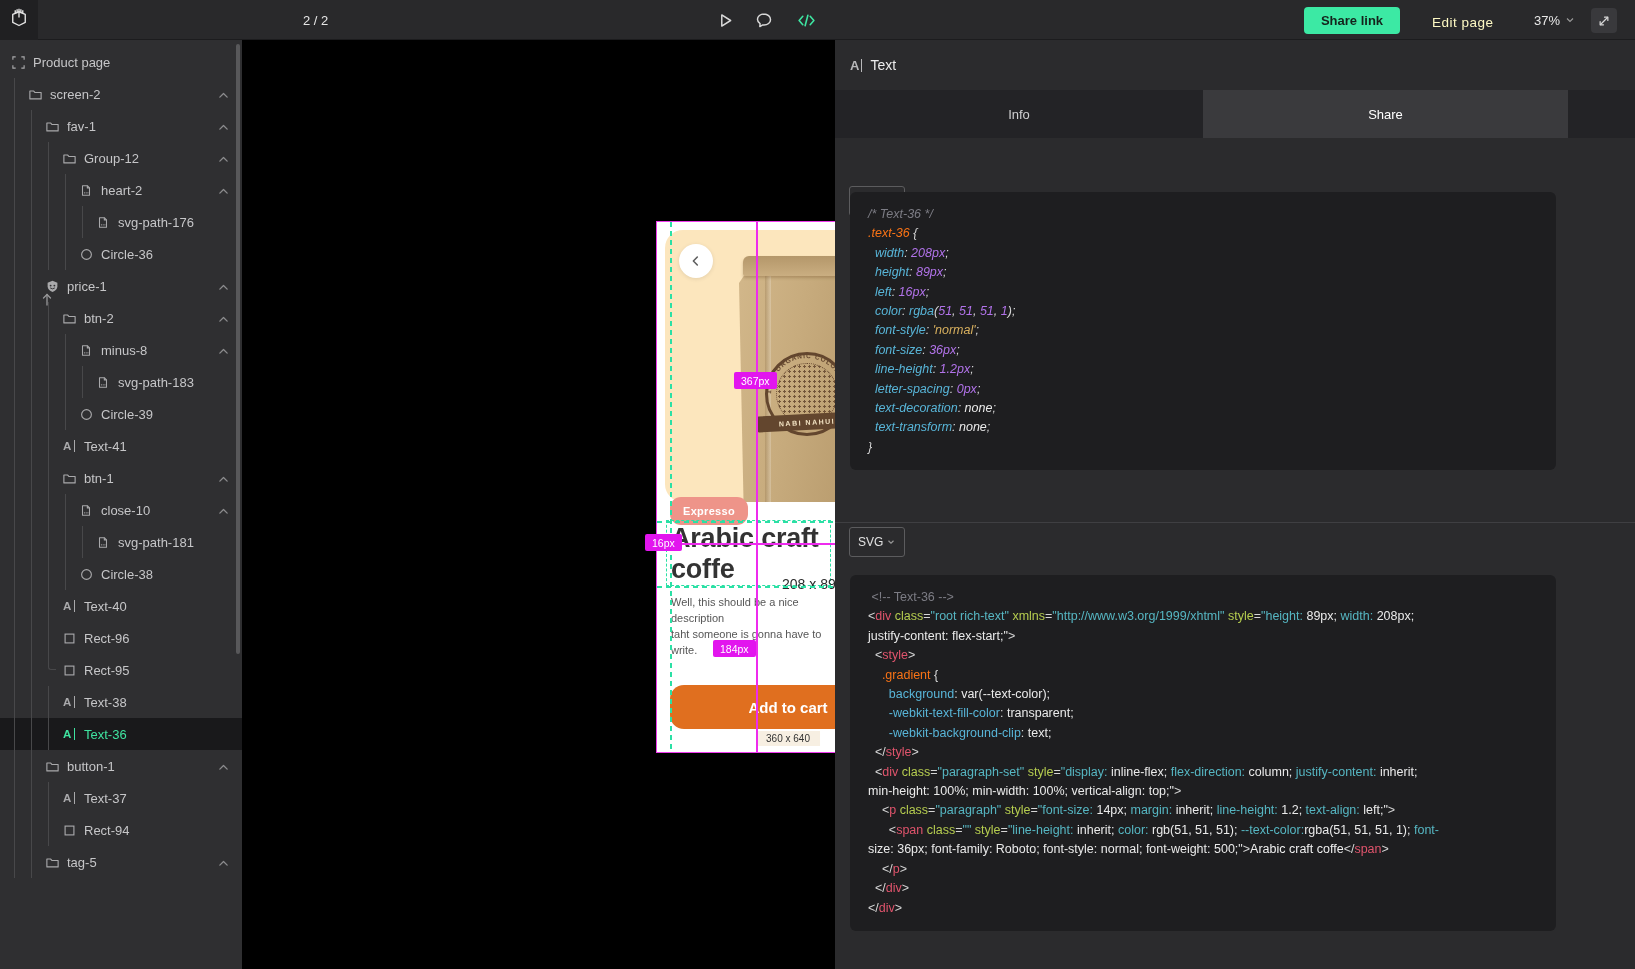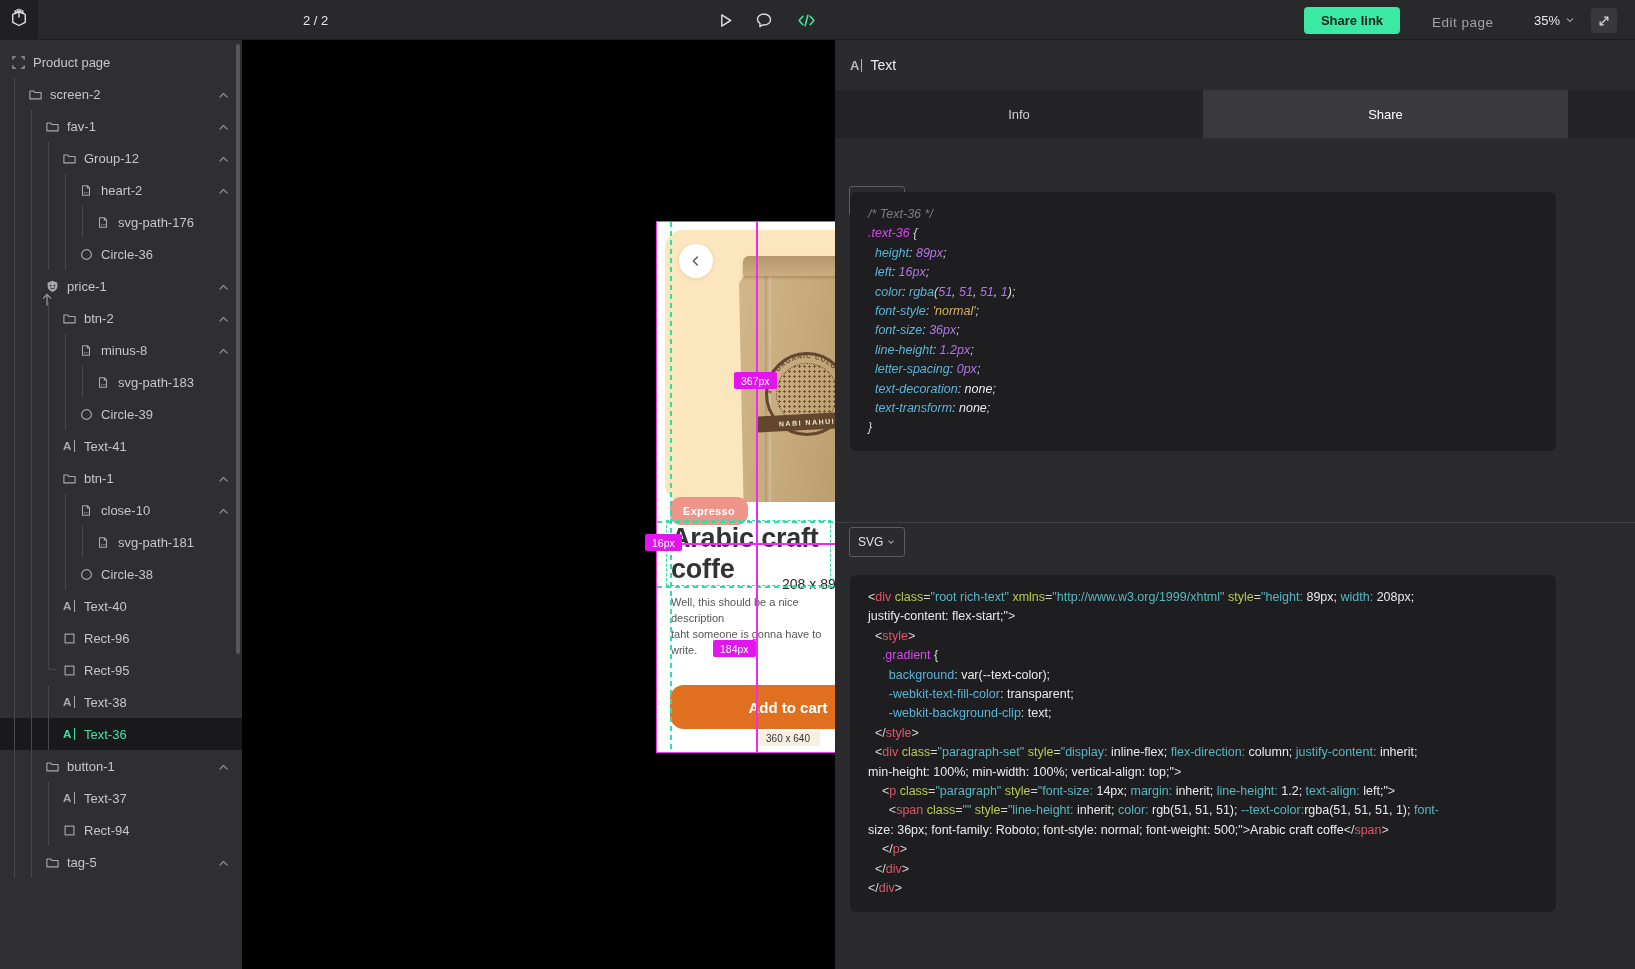--- a/index.html
+++ b/index.html
@@ -9,21 +9,21 @@
 
   
   .topbar { position:absolute; left:0; top:0; width:1635px; height:40px; background:#29292b; border-bottom:1px solid #1c1c1e; z-index:50; }
   .logo-tile { position:absolute; left:0; top:0; width:38px; height:40px; background:#202022; display:flex; align-items:center; justify-content:center; }
   .crumb { position:absolute; left:56px; top:0; height:40px; display:flex; align-items:center; font-size:13px; color:#b3b3b5; }
   .crumb .cur { color:#f0f0f0; margin-left:4px; }
   .crumb svg { margin-left:5px; }
   .pagecount { position:absolute; left:303px; top:0; height:40px; display:flex; align-items:center; font-size:13px; color:#e6e6e6; }
   .tb-icon { position:absolute; top:7px; width:26px; height:26px; display:flex; align-items:center; justify-content:center; cursor:pointer; }
   .share-btn { position:absolute; left:1304px; top:7px; width:96px; height:27px; background:#3ce9a4; color:#15231c; font-size:13px; font-weight:bold; border:none; border-radius:4px; display:flex; align-items:center; justify-content:center; cursor:pointer; }
-  .edit-link { position:absolute; left:1432px; top:0; height:44px; display:flex; align-items:center; font-size:13.5px; color:#a3a3a3; letter-spacing:.5px; cursor:pointer; }
+  .edit-link { position:absolute; left:1432px; top:0; height:44px; display:flex; align-items:center; font-size:13.5px; color:#fef9c3; letter-spacing:.5px; cursor:pointer; }
   .zoom-ctl { position:absolute; left:1534px; top:0; height:40px; display:flex; align-items:center; gap:4px; font-size:13px; color:#e8e8e8; cursor:pointer; }
   .fs-btn { position:absolute; left:1591px; top:8px; width:26px; height:25px; background:#39393c; border-radius:4px; display:flex; align-items:center; justify-content:center; cursor:pointer; }
 
   
   .sidebar { position:absolute; left:0; top:40px; width:242px; bottom:0; background:#2f2f31; z-index:40; overflow:hidden; }
   .tree { position:absolute; left:0; top:6px; right:0; }
   .trow { position:relative; height:32px; display:flex; align-items:center; cursor:pointer; }
   .trow.sel { background:#19191b; }
   .trow.sel .tlabel { color:#3fe3a0; }
   .trow.sel .ticn { color:#3fe3a0; }
@@ -81,21 +81,21 @@
   .insp-head .aicon .bar { display:inline-block; width:1px; height:13px; background:currentColor; margin-left:2px; vertical-align:-2px; }
   .insp-title { font-size:14px; color:#ececec; }
   .tabs { position:absolute; left:0; top:50px; width:100%; height:48px; background:#232326; }
   .tab { position:absolute; top:0; height:48px; display:flex; align-items:center; justify-content:center; font-size:13px; color:#cfcfd1; cursor:pointer; }
   .tab.info { left:0; width:368px; background:#232326; }
   .tab.code { left:368px; width:365px; background:#3a3a3d; color:#fff; }
   .dd { position:absolute; width:56px; height:30px; border:1px solid #5c5c5e; border-radius:3px; display:flex; align-items:center; justify-content:space-between; padding:0 8px; font-size:12px; color:#e2e2e2; cursor:pointer; background:#2b2b2d; }
   .codeblock { position:absolute; left:15px; width:706px; background:#1e1e20; border-radius:6px; padding:13px 18px; }
   .cline { white-space:pre; font-family:"Liberation Sans", sans-serif; font-size:12.5px; line-height:19.4px; color:#d6d6d6; }
   .tk-cm { color:#7c7c84; }
-  .tk-sel { color:#d946ef; }
+  .tk-sel { color:#f97316; }
   .tk-pn { color:#d6d6d6; }
   .tk-pr { color:#58b5d8; }
   .tk-num { color:#b273ea; }
   .tk-fn { color:#58b5d8; }
   .tk-str { color:#d8b05e; }
   .tk-val { color:#eaeaea; }
   .tk-tag { color:#e0546c; }
   .tk-attr { color:#b5cc4f; }
   .tk-txt { color:#f0f0f0; }
   .tk-strc { color:#56b6c2; }
@@ -135,21 +135,21 @@
             <polyline points="5.5,4 2,8 5.5,12"></polyline>
             <polyline points="12.5,4 16,8 12.5,12"></polyline>
             <line x1="10.3" y1="3" x2="7.7" y2="13"></line>
           </g>
         </svg>
     </div>
 
     <button class="share-btn">Share link</button>
     <div class="edit-link">Edit page</div>
     <div class="zoom-ctl">
-      <span>35%</span>
+      <span>37%</span>
       <svg width="12" height="12" viewBox="0 0 16 16">
           <polyline points="4,6 8,10 12,6" fill="none" stroke="#9a9a9a" stroke-width="1.5"></polyline>
         </svg>
     </div>
     <div class="fs-btn">
       <svg width="14" height="14" viewBox="0 0 16 16">
           <g fill="none" stroke="#d8d8d8" stroke-width="1.4" stroke-linecap="round" stroke-linejoin="round">
             <line x1="4" y1="12" x2="12" y2="4"></line>
             <polyline points="8.6,3.6 12.4,3.6 12.4,7.4"></polyline>
             <polyline points="3.6,8.6 3.6,12.4 7.4,12.4"></polyline>
@@ -603,20 +603,21 @@
 
     <div class="dd" style="left:14px;top:146px;">
       <span>CSS</span>
       <svg width="10" height="10" viewBox="0 0 16 16">
           <polyline points="4,6 8,10 12,6" fill="none" stroke="#9a9a9a" stroke-width="1.8"></polyline>
         </svg>
     </div>
     <div class="codeblock" id="cssblock" style="top:152px;font-style:italic;">
         <div class="cline"><span class="tk-cm">/* Text-36 */</span></div>
         <div class="cline"><span class="tk-sel">.text-36</span><span class="tk-pn"> {</span></div>
+        <div class="cline"><span class="tk-pr">  width</span><span class="tk-pn">: </span><span class="tk-num">208px</span><span class="tk-pn">;</span></div>
         <div class="cline"><span class="tk-pr">  height</span><span class="tk-pn">: </span><span class="tk-num">89px</span><span class="tk-pn">;</span></div>
         <div class="cline"><span class="tk-pr">  left</span><span class="tk-pn">: </span><span class="tk-num">16px</span><span class="tk-pn">;</span></div>
         <div class="cline"><span class="tk-pr">  color</span><span class="tk-pn">: </span><span class="tk-fn">rgba</span><span class="tk-pn">(</span><span class="tk-num">51</span><span class="tk-pn">, </span><span class="tk-num">51</span><span class="tk-pn">, </span><span class="tk-num">51</span><span class="tk-pn">, </span><span class="tk-num">1</span><span class="tk-pn">);</span></div>
         <div class="cline"><span class="tk-pr">  font-style</span><span class="tk-pn">: </span><span class="tk-str">'normal'</span><span class="tk-pn">;</span></div>
         <div class="cline"><span class="tk-pr">  font-size</span><span class="tk-pn">: </span><span class="tk-num">36px</span><span class="tk-pn">;</span></div>
         <div class="cline"><span class="tk-pr">  line-height</span><span class="tk-pn">: </span><span class="tk-num">1.2px</span><span class="tk-pn">;</span></div>
         <div class="cline"><span class="tk-pr">  letter-spacing</span><span class="tk-pn">: </span><span class="tk-num">0px</span><span class="tk-pn">;</span></div>
         <div class="cline"><span class="tk-pr">  text-decoration</span><span class="tk-pn">: </span><span class="tk-val">none</span><span class="tk-pn">;</span></div>
         <div class="cline"><span class="tk-pr">  text-transform</span><span class="tk-pn">: </span><span class="tk-val">none</span><span class="tk-pn">;</span></div>
         <div class="cline"><span class="tk-pn">}</span></div>
@@ -624,20 +625,21 @@
 
     <div class="divider"></div>
 
     <div class="dd" style="left:14px;top:487px;">
       <span>SVG</span>
       <svg width="10" height="10" viewBox="0 0 16 16">
           <polyline points="4,6 8,10 12,6" fill="none" stroke="#9a9a9a" stroke-width="1.8"></polyline>
         </svg>
     </div>
     <div class="codeblock" id="svgblock" style="top:535px;">
+        <div class="cline"><span class="tk-cm"> &lt;!-- Text-36 --&gt;</span></div>
         <div class="cline"><span class="tk-pn">&lt;</span><span class="tk-tag">div</span><span class="tk-attr"> class</span><span class="tk-pn">=</span><span class="tk-strc">"root rich-text"</span><span class="tk-attr"> xmlns</span><span class="tk-pn">=</span><span class="tk-strc">"http://www.w3.org/1999/xhtml"</span><span class="tk-attr"> style</span><span class="tk-pn">=</span><span class="tk-strc">"height:</span><span class="tk-val"> 89px;</span><span class="tk-strc"> width:</span><span class="tk-val"> 208px;</span></div>
         <div class="cline"><span class="tk-val">justify-content: flex-start;"</span><span class="tk-pn">&gt;</span></div>
         <div class="cline"><span class="tk-pn">  &lt;</span><span class="tk-tag">style</span><span class="tk-pn">&gt;</span></div>
         <div class="cline"><span class="tk-sel">    .gradient</span><span class="tk-pn"> {</span></div>
         <div class="cline"><span class="tk-pr">      background</span><span class="tk-pn">: </span><span class="tk-val">var(--text-color);</span></div>
         <div class="cline"><span class="tk-pr">      -webkit-text-fill-color</span><span class="tk-pn">: </span><span class="tk-val">transparent;</span></div>
         <div class="cline"><span class="tk-pr">      -webkit-background-clip</span><span class="tk-pn">: </span><span class="tk-val">text;</span></div>
         <div class="cline"><span class="tk-pn">  &lt;/</span><span class="tk-tag">style</span><span class="tk-pn">&gt;</span></div>
         <div class="cline"><span class="tk-pn">  &lt;</span><span class="tk-tag">div</span><span class="tk-attr"> class</span><span class="tk-pn">=</span><span class="tk-strc">"paragraph-set"</span><span class="tk-attr"> style</span><span class="tk-pn">=</span><span class="tk-strc">"display:</span><span class="tk-val"> inline-flex;</span><span class="tk-strc"> flex-direction:</span><span class="tk-val"> column;</span><span class="tk-strc"> justify-content:</span><span class="tk-val"> inherit;</span></div>
         <div class="cline"><span class="tk-val">min-height: 100%; min-width: 100%; vertical-align: top;"</span><span class="tk-pn">&gt;</span></div>

